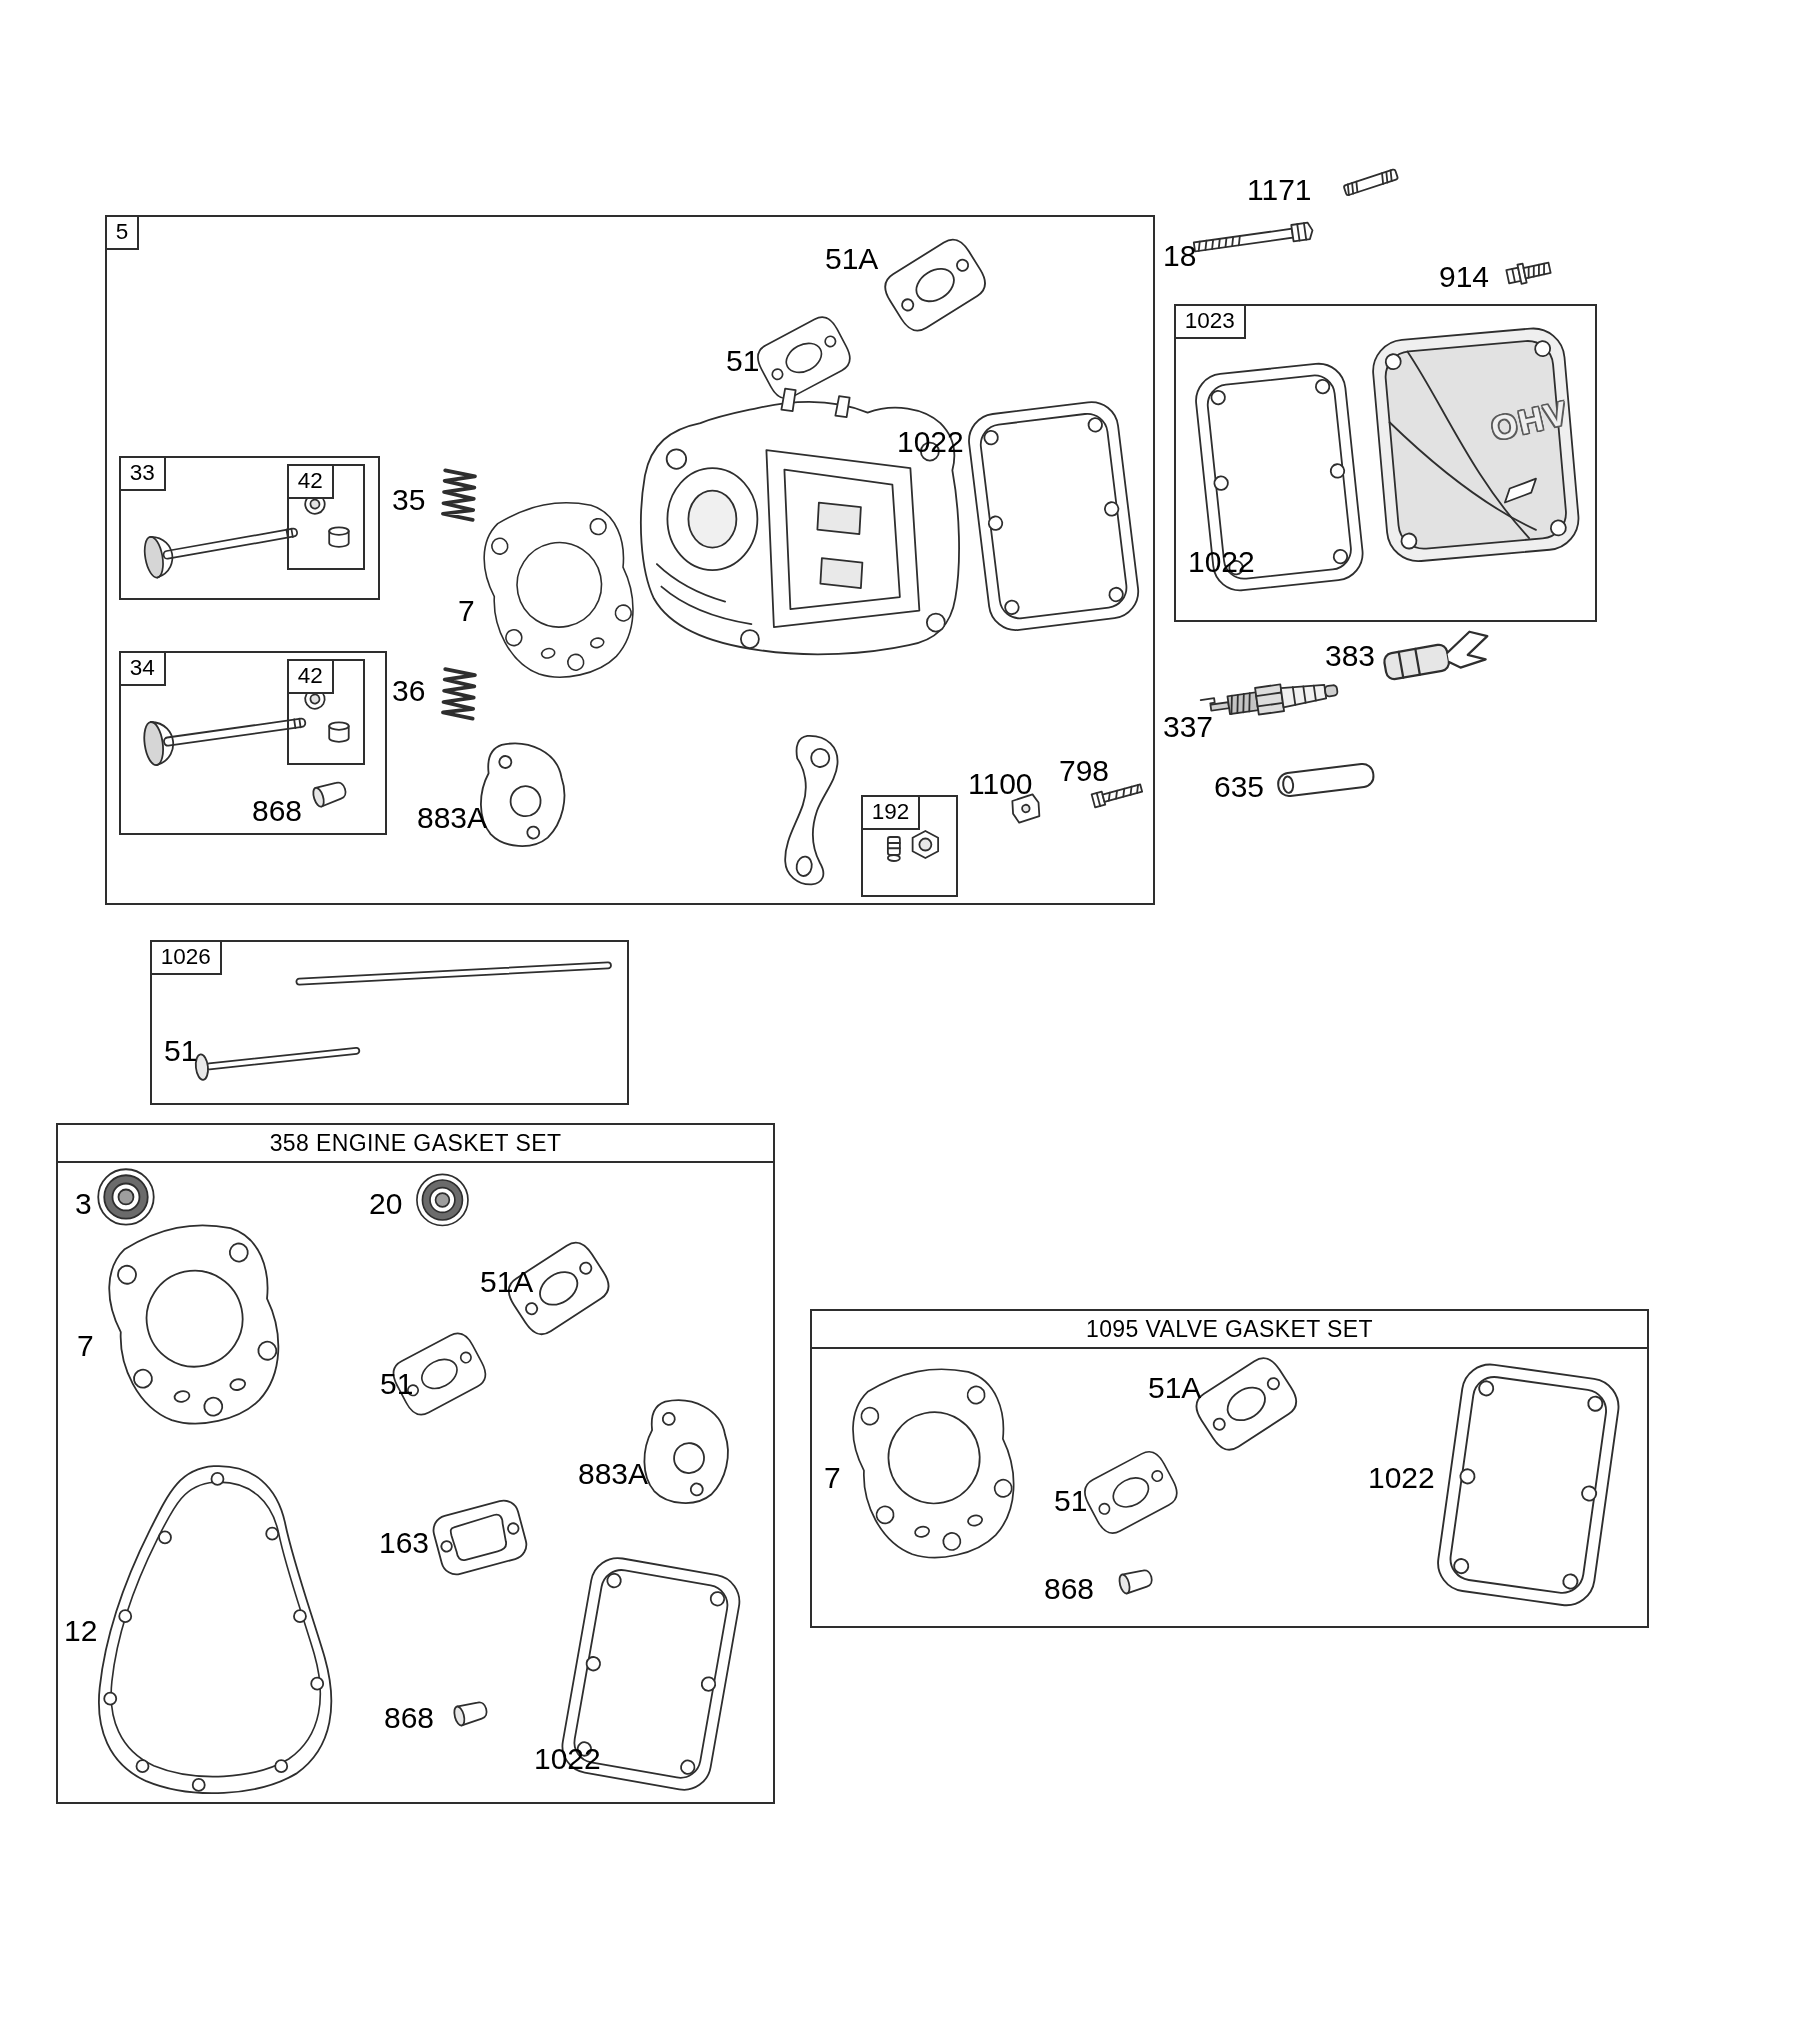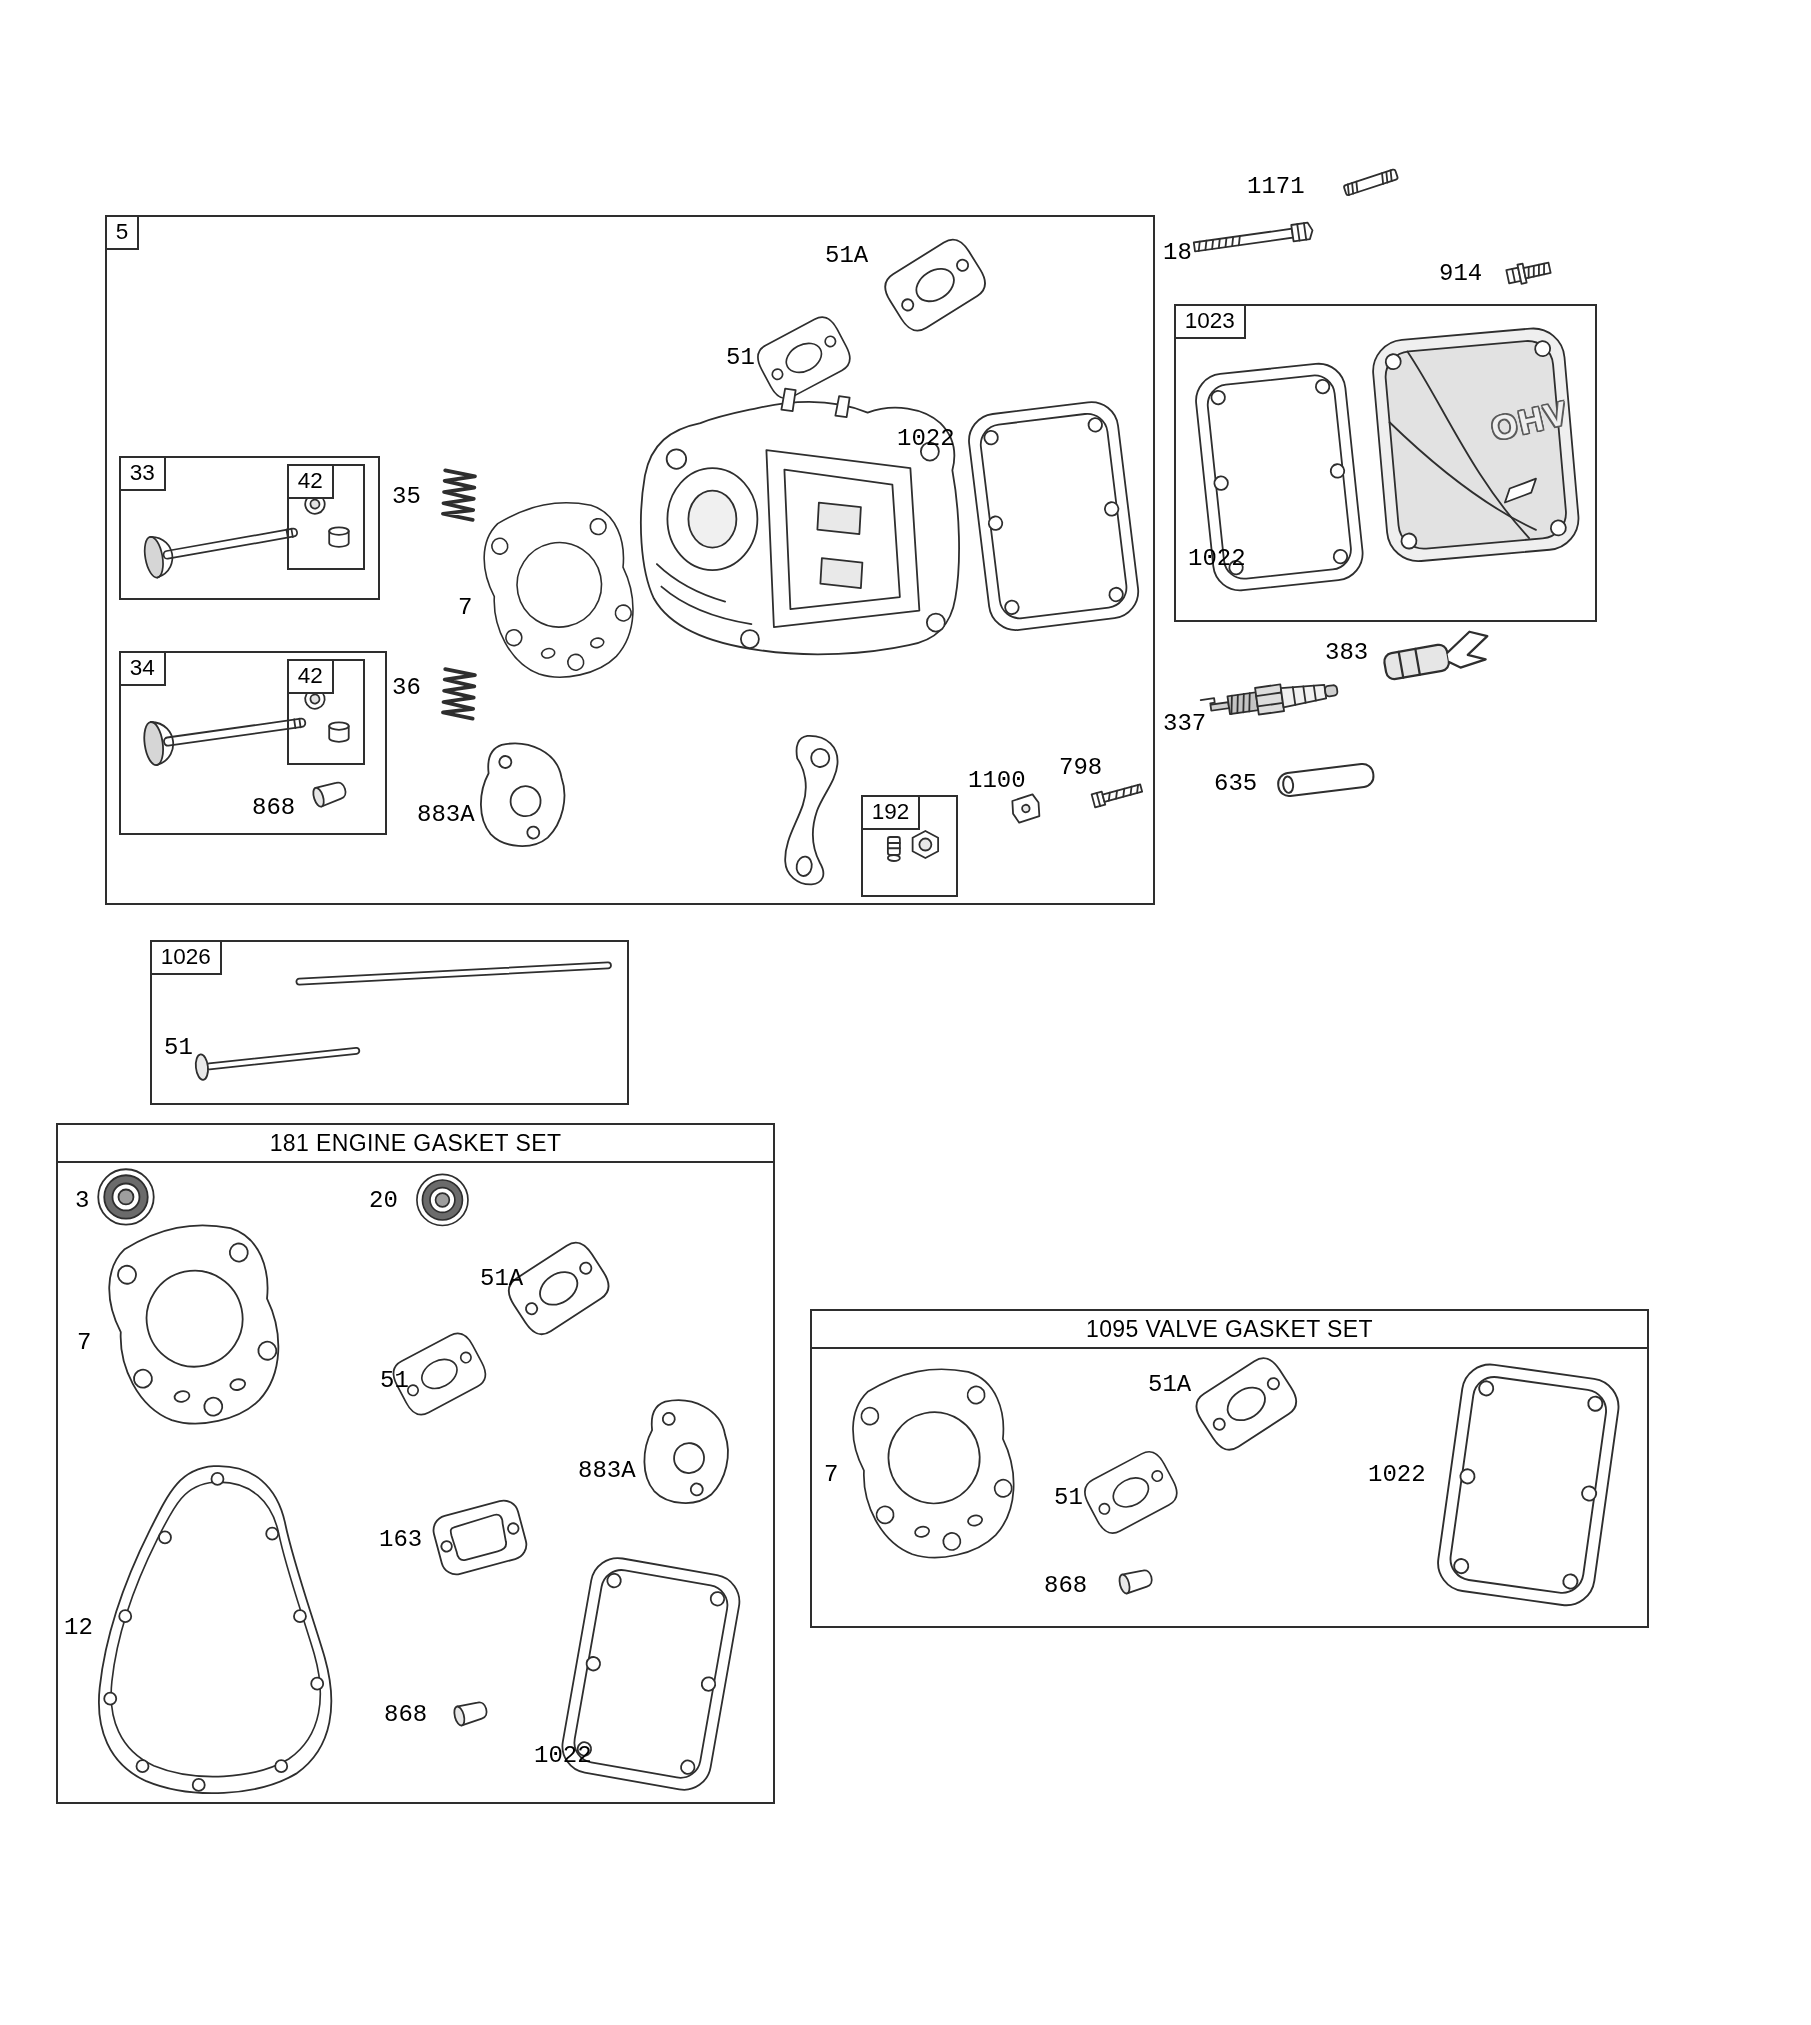--- a/index.html
+++ b/index.html
@@ -1,21 +1,21 @@
 <!DOCTYPE html>
 <html style="font-size:12px"><head>
 <meta charset="utf-8">
 <style>
   html,body{margin:0;padding:0;background:#ffffff;}
   .page{position:relative;width:1811px;height:2025px;background:#fff;font-family:"Liberation Sans",sans-serif;color:#000;overflow:hidden;}
   .art{position:absolute;left:0;top:0;}
   .pbox{position:absolute;border:2.3px solid #2e2e2e;background:transparent;}
   .tag{position:absolute;left:-2.3px;top:-2.3px;border:2.3px solid #2e2e2e;background:#fff;padding:1.5px 9px;font-size:22.5px;line-height:1.25;}
   .pbox-header{position:absolute;left:0;top:0;width:100%;height:36px;border-bottom:2.3px solid #2e2e2e;display:flex;align-items:center;justify-content:center;font-size:23px;letter-spacing:0.4px;}
-  .callout{position:absolute;font-size:24px;white-space:nowrap;font-family:Liberation Mono, monospace;}
+  .callout{position:absolute;font-size:30px;white-space:nowrap;}
   .ohv{position:absolute;left:1491px;top:402px;font-size:33px;font-weight:bold;letter-spacing:2.3px;color:#efefef;transform:rotate(-13deg);
        text-shadow:-1.5px -1.5px 0 #5a5a5a,1.5px -1.5px 0 #5a5a5a,-1.5px 1.5px 0 #5a5a5a,1.5px 1.5px 0 #5a5a5a,0 1.5px 0 #5a5a5a,0 -1.5px 0 #5a5a5a,1.5px 0 0 #5a5a5a,-1.5px 0 0 #5a5a5a;}
 </style>
 </head>
 <body>
 
 <div class="page">
 
   <svg class="art" width="1811" height="2025" viewBox="0 0 2415 2700">
     <defs>
@@ -302,21 +302,21 @@
   <div class="pbox" style="left:861px;top:795px;width:93px;height:98px">
     <div class="tag">192</div>
   </div>
   <div class="pbox" style="left:1174px;top:304px;width:419px;height:314px">
     <div class="tag">1023</div>
   </div>
   <div class="pbox" style="left:150px;top:940px;width:475px;height:161px">
     <div class="tag">1026</div>
   </div>
   <div class="pbox" style="left:56px;top:1123px;width:715px;height:677px">
-    <div class="pbox-header">181 ENGINE GASKET SET</div>
+    <div class="pbox-header">358 ENGINE GASKET SET</div>
   </div>
   <div class="pbox" style="left:810px;top:1309px;width:835px;height:315px">
     <div class="pbox-header">1095 VALVE GASKET SET</div>
   </div>
 
   <div class="callout" style="left:1247px;top:173px">1171</div>
   <div class="callout" style="left:1163px;top:239px">18</div>
   <div class="callout" style="left:1439px;top:260px">914</div>
 
   <div class="callout" style="left:825px;top:242px">51A</div>

